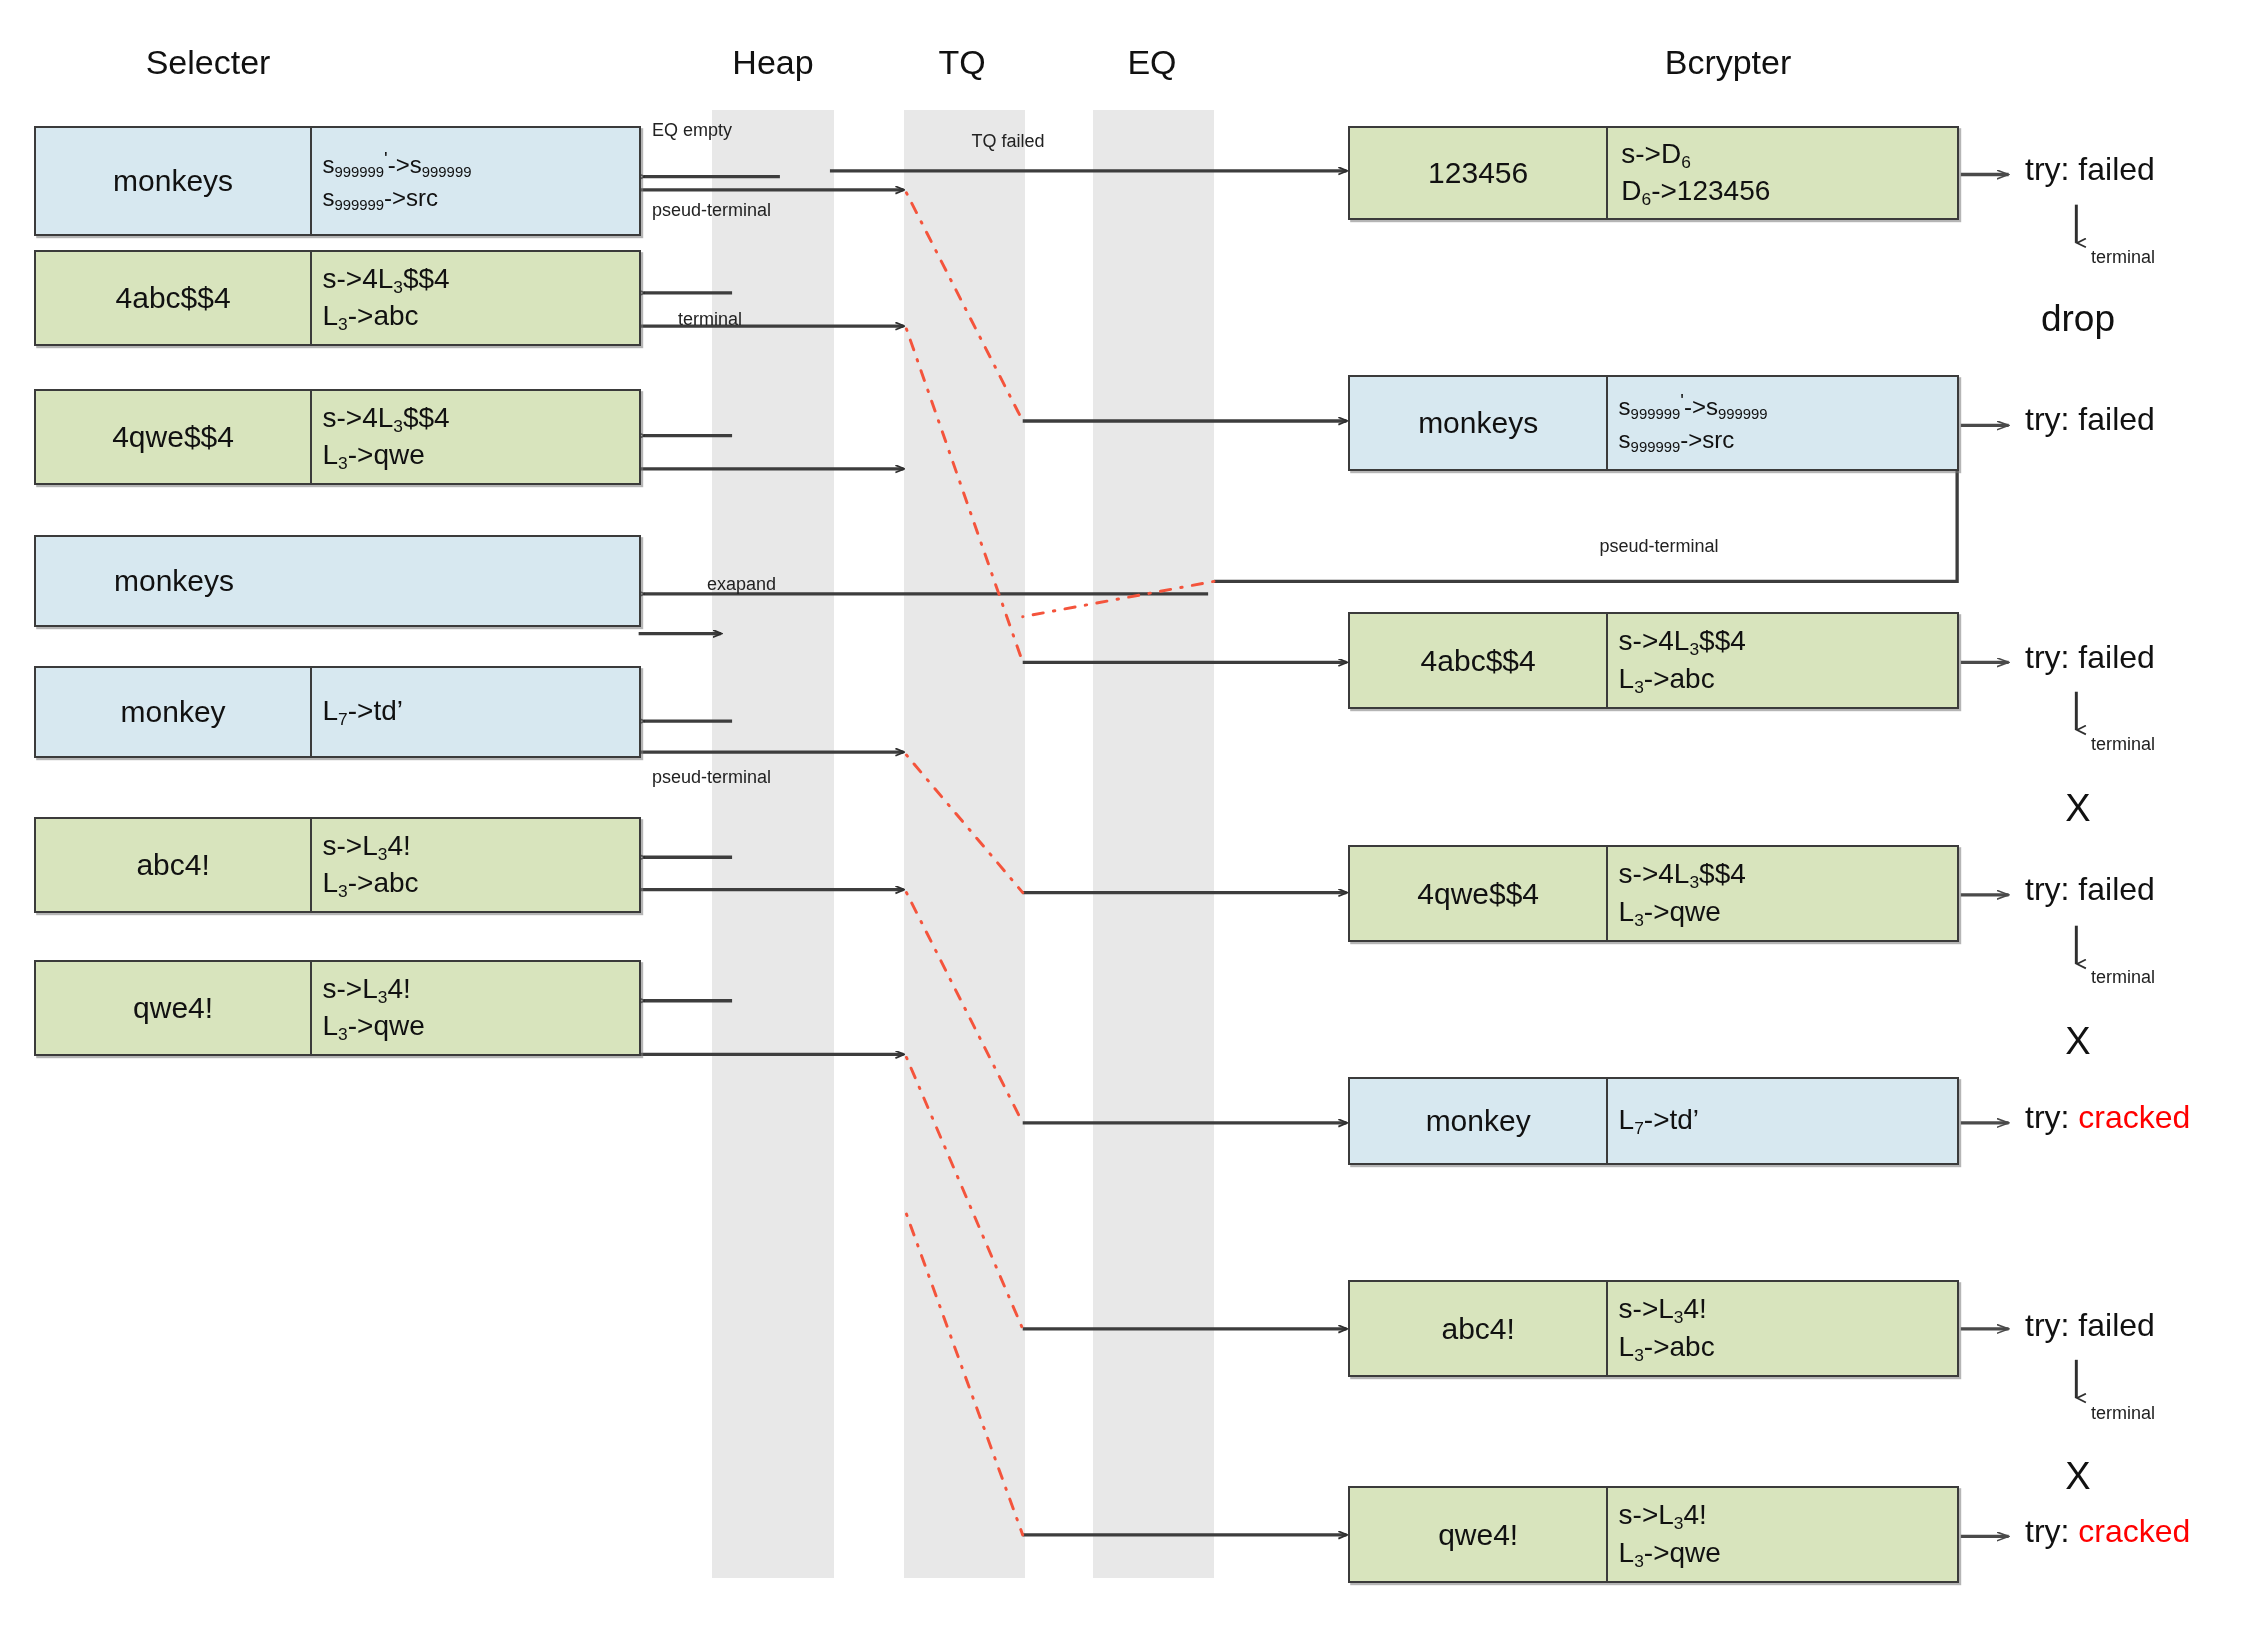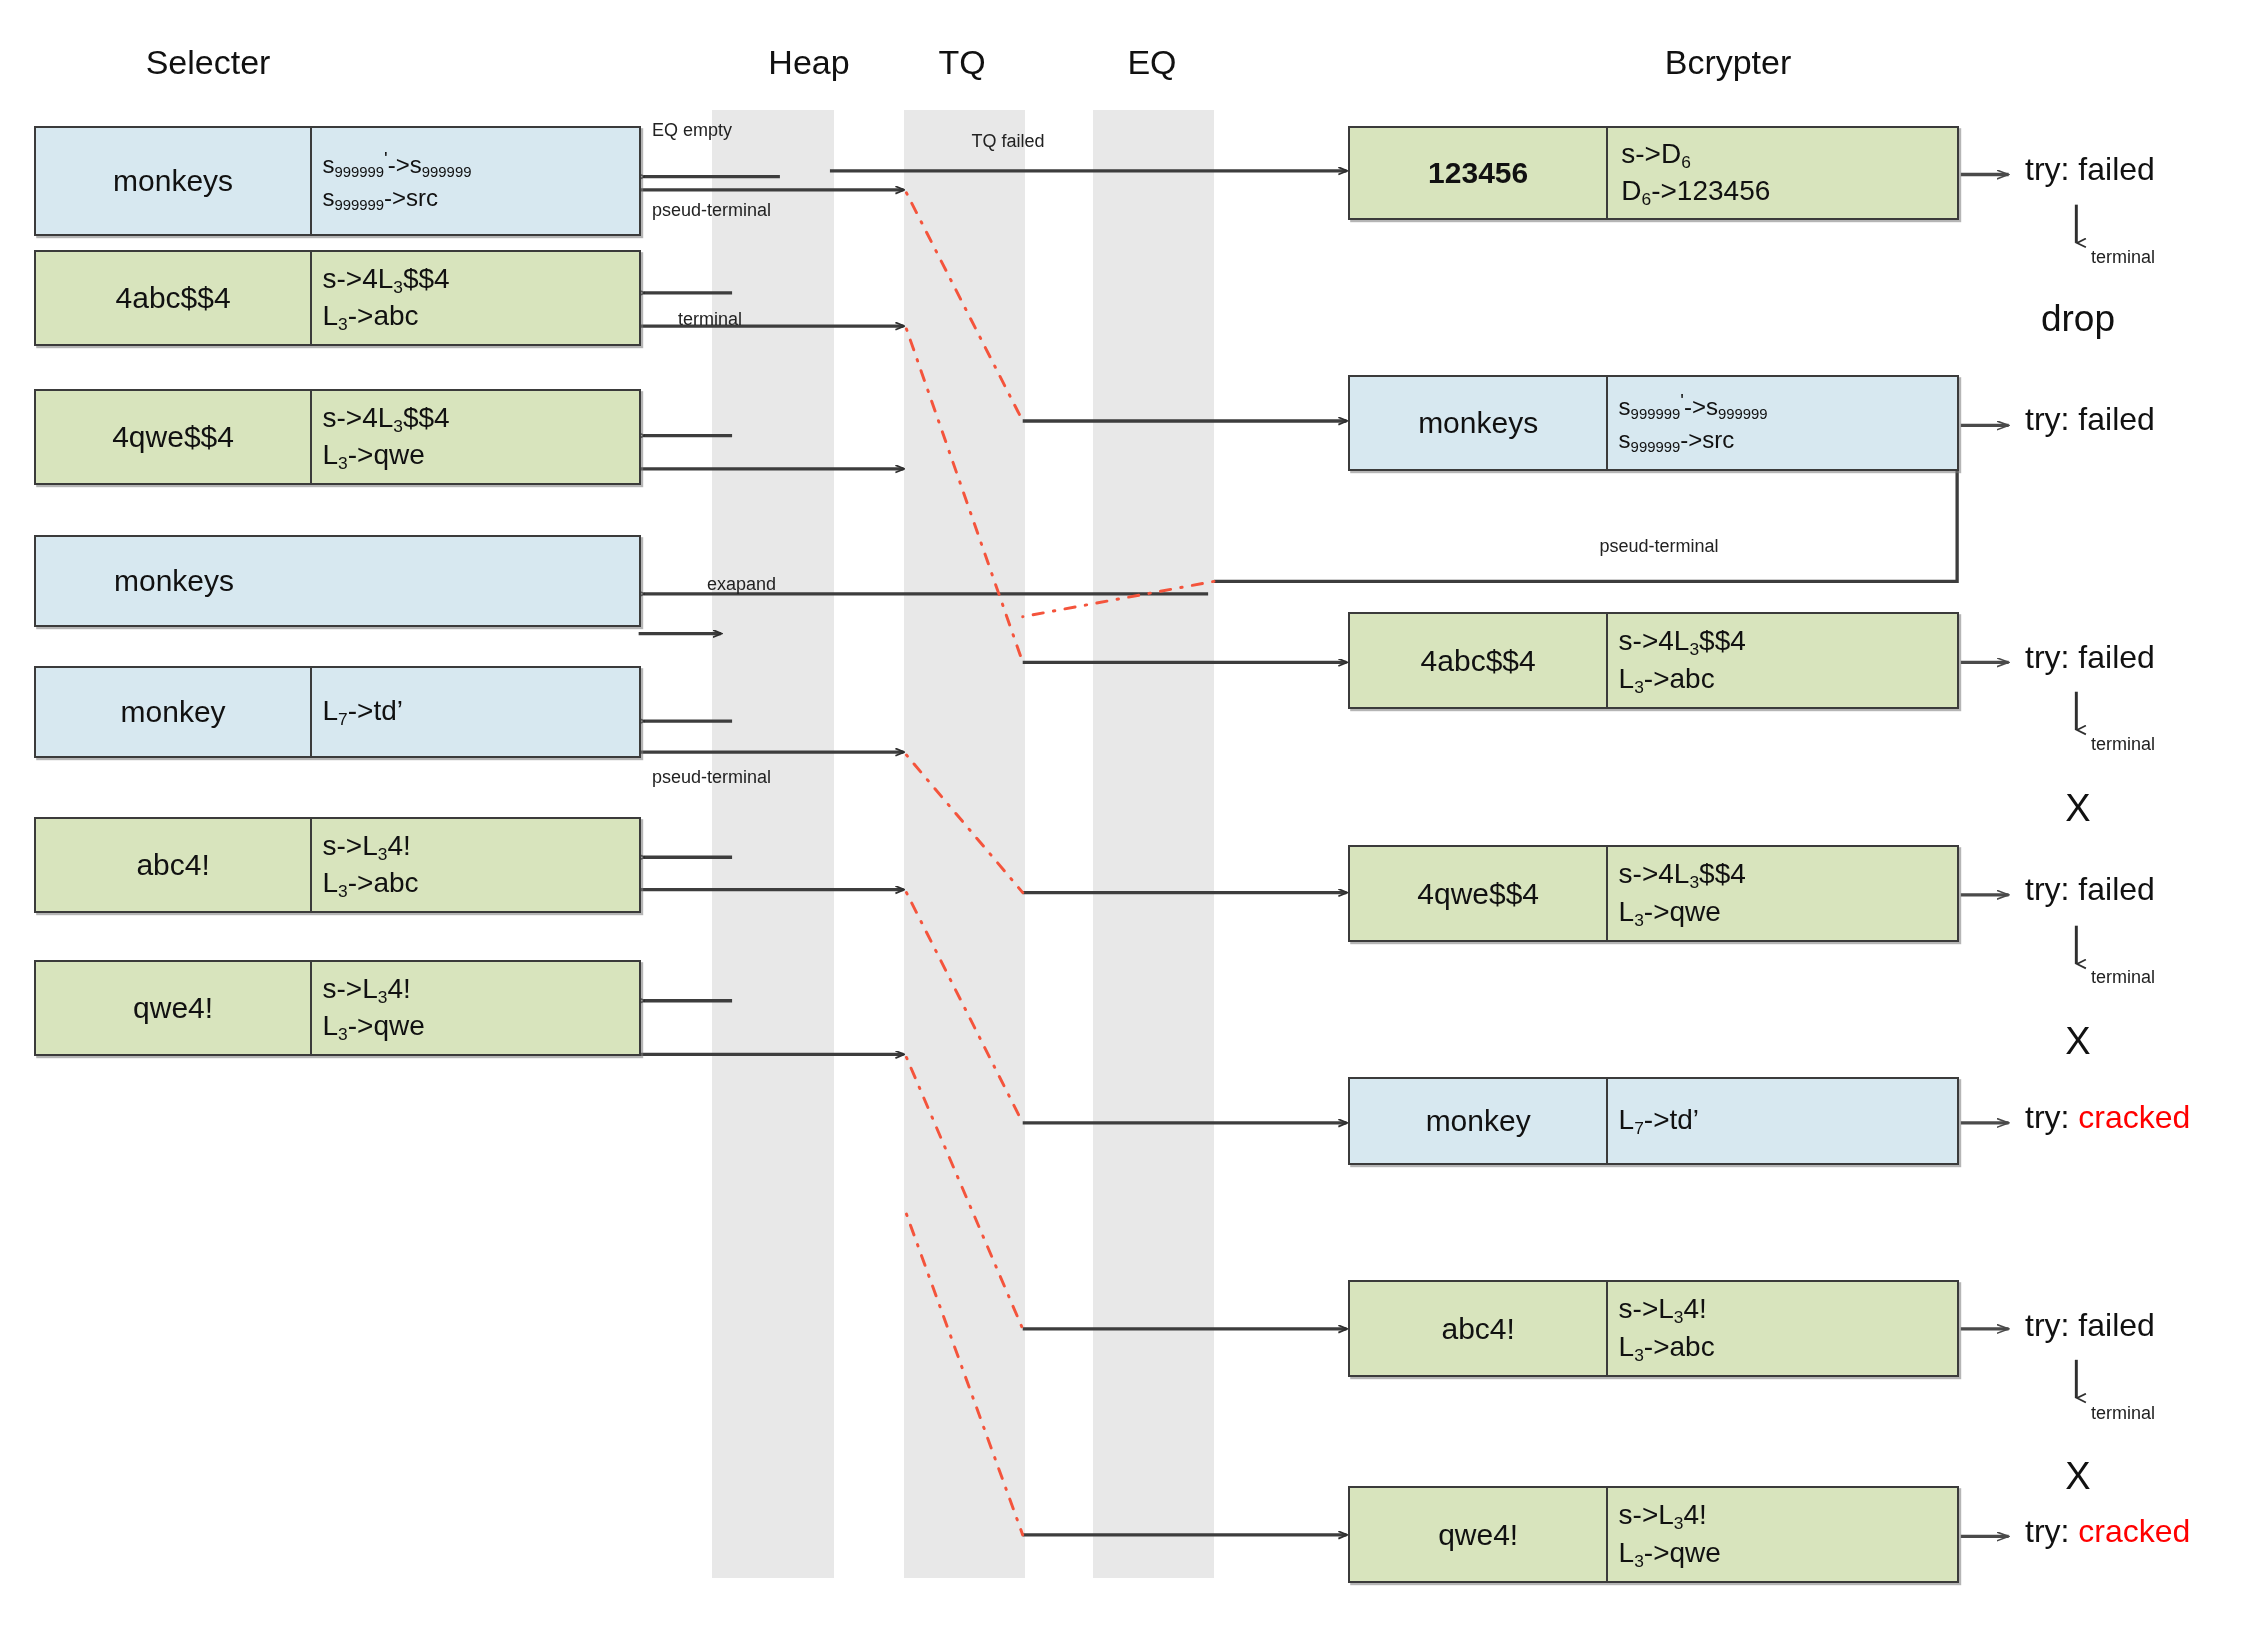--- a/index.html
+++ b/index.html
@@ -51,21 +51,21 @@
 <div id="stage">
 
   <div id="lanes">
       <div class="lane" style="left: 712px; top: 110px; width: 122px; height: 1468px;"></div>
       <div class="lane" style="left: 904px; top: 110px; width: 121px; height: 1468px;"></div>
       <div class="lane" style="left: 1093px; top: 110px; width: 121px; height: 1468px;"></div>
     </div>
 
   <div id="colheads">
       <div class="colhead" style="left: 208px; top: 43px;">Selecter</div>
-      <div class="colhead" style="left: 773px; top: 43px; margin-left: 36px;">Heap</div>
+      <div class="colhead" style="left: 773px; top: 43px;">Heap</div>
       <div class="colhead" style="left: 962px; top: 43px;">TQ</div>
       <div class="colhead" style="left: 1152px; top: 43px;">EQ</div>
       <div class="colhead" style="left: 1728px; top: 43px;">Bcrypter</div>
     </div>
 
   <svg id="wires" viewBox="0 0 3073 2211" xmlns="http://www.w3.org/2000/svg">
     <defs>
       <marker id="ah" markerWidth="13" markerHeight="13" refX="11" refY="5" orient="auto" markerUnits="userSpaceOnUse">
         <path d="M0,0 L12,5 L0,10" fill="none" stroke="#2f2f2f" stroke-width="2.4"></path>
       </marker>
@@ -199,21 +199,21 @@
           <span class="txt">qwe4!</span>
         </div>
         <div class="cellB" style="width: 331px;">
           <div class="rule">s-&gt;L<sub>3</sub>4!</div>
           <div class="rule">L<sub>3</sub>-&gt;qwe</div>
         </div>
       </div>
     </div>
   <div id="bcrypter-col">
       <div class="box green" style="left: 1348px; top: 126px; width: 611px; height: 94px;">
-        <div class="cellA" style="width: 258px; font-weight: bold;">
+        <div class="cellA" style="width: 258px;">
           <span class="txt">123456</span>
         </div>
         <div class="cellB" style="width: 353px; padding-left: 13px;">
           <div class="rule">s-&gt;D<sub>6</sub></div>
           <div class="rule">D<sub>6</sub>-&gt;123456</div>
         </div>
       </div>
       <div class="res" style="left: 2025px; top: 151px;"><span>try: </span><span style="color: rgb(17, 17, 17);">failed</span></div>
       <div class="lbl" style="left: 2091px; top: 247px;">terminal</div>
       <div class="dropw" style="left: 2078px; top: 298px;">drop</div>

